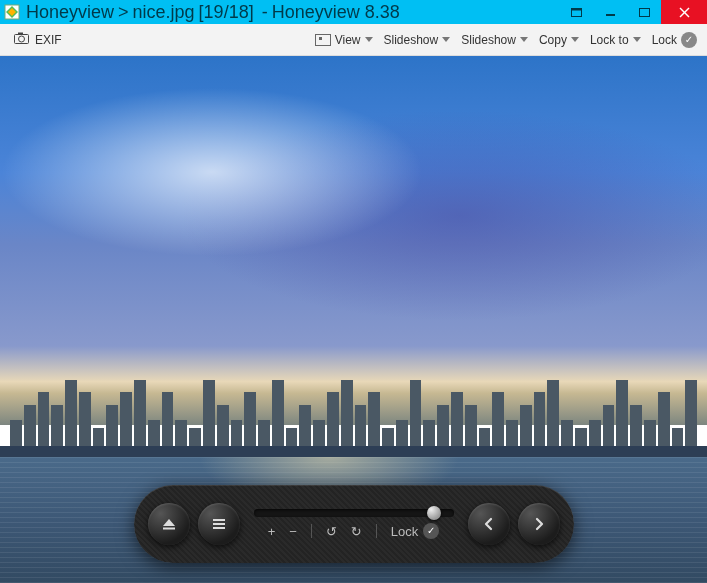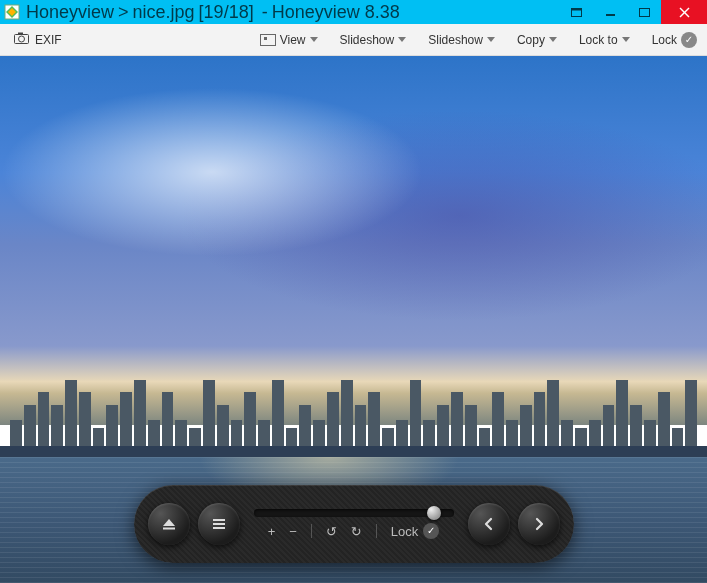--- a/index.html
+++ b/index.html
@@ -30,21 +30,21 @@
     background: #f3f3f3;
     border-bottom: 1px solid #ddd;
     display: flex;
     align-items: center;
     font-size: 12px;
     color: #333;
     padding: 0 10px 0 14px;
     gap: 18px;
   }
   .toolbar .exif { display:flex; align-items:center; gap:6px; }
-  .toolbar .right { margin-left: auto; display:flex; align-items:center; gap:22px; }
+  .toolbar .right { margin-left: auto; display:flex; align-items:center; gap:11px; }
   .menuitem { display:flex; align-items:center; gap:4px; cursor:pointer; }
   .caret-down { width:0;height:0;border-left:4px solid transparent;border-right:4px solid transparent;border-top:5px solid #777; display:inline-block;}
   .lock-check {
     width:16px;height:16px;border-radius:50%;background:#888;display:flex;align-items:center;justify-content:center;color:#fff;font-size:10px;line-height:1;
   }
   .view-icon {
     width:16px;height:12px;border:1px solid #666;position:relative;
   }
   .view-icon:before{content:"";position:absolute;left:3px;top:2px;width:3px;height:3px;background:#666;}
 

